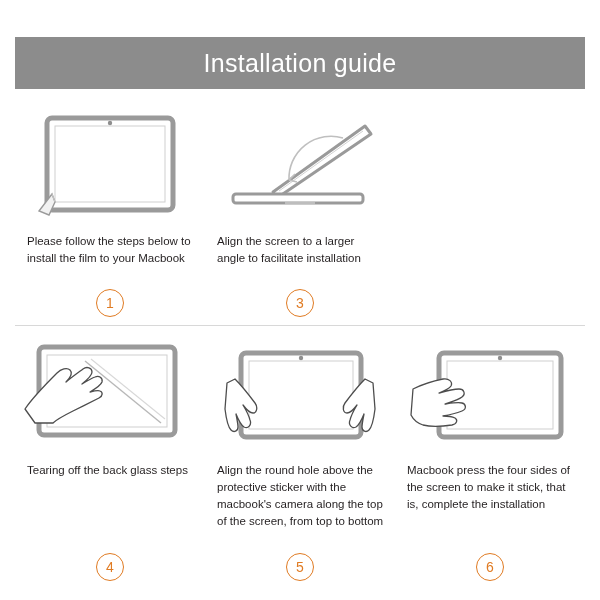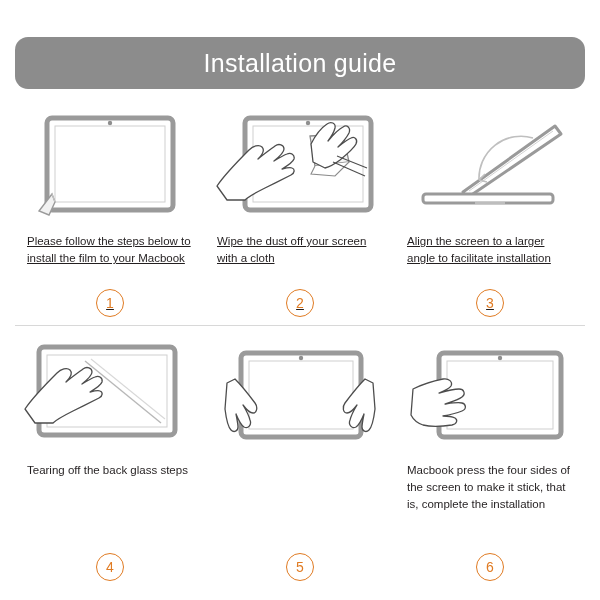--- a/index.html
+++ b/index.html
@@ -25,21 +25,20 @@
   .header {
     position: absolute;
     left: 15px;
     top: 37px;
     width: 570px;
     height: 52px;
     background: #8c8c8c;
     display: flex;
     align-items: center;
     justify-content: center;
-    border-radius: 13px;
   }
   .header-title {
     color: #ffffff;
     font-size: 25px;
     letter-spacing: 0.3px;
     font-weight: 400;
   }
   
   .grid {
     position: absolute;
@@ -102,56 +101,36 @@
 <div class="page">
 
   <div class="header">
     <div class="header-title">Installation guide</div>
   </div>
 
   <div class="row-sep" style="top:325px;"></div>
 
   <div class="grid">
 
-    <div class="row1" style="display:flex;width:570px;text-decoration:underline;">
+    <div class="row1" style="display:flex;width:570px;">
 
       <div class="cell">
         <div class="art">
           <svg width="170" height="105" viewBox="0 0 170 105">
             <rect x="22" y="4" width="126" height="92" rx="5" fill="#ffffff" stroke="#9a9a9a" stroke-width="5"></rect>
             <rect x="30" y="12" width="110" height="76" fill="#ffffff" stroke="#cfcfcf" stroke-width="1"></rect>
             <circle cx="85" cy="9" r="2.2" fill="#8f8f8f"></circle>
             <path d="M30 88 L24 101 L14 97 L27 80 Z" fill="#f2f2f2" stroke="#9a9a9a" stroke-width="1.4"></path>
             <path d="M27 80 L30 88" stroke="#c9c9c9" stroke-width="1"></path>
           </svg>
         </div>
         <div class="caption">Please follow the steps below to install the film to your Macbook</div>
         <div class="badge">1</div>
       </div>
 
-      <div class="cell">
-        <div class="art">
-          <svg width="170" height="105" viewBox="0 0 170 105">
-            <rect x="30" y="4" width="126" height="92" rx="5" fill="#ffffff" stroke="#9a9a9a" stroke-width="5"></rect>
-            <rect x="38" y="12" width="110" height="76" fill="#ffffff" stroke="#cfcfcf" stroke-width="1"></rect>
-            <circle cx="93" cy="9" r="2.2" fill="#8f8f8f"></circle>
-
-            <path d="M2 72 C10 60 24 46 34 36 C38 32 44 30 47 33 C50 36 47 41 43 45 C49 40 56 35 60 32 C64 29 69 31 69 35 C69 38 64 43 59 47 C64 44 69 41 72 40 C76 38 80 41 79 45 C78 48 72 52 67 55 C71 54 75 53 77 54 C80 55 80 59 76 61 C70 64 58 70 50 74 C42 78 34 82 30 86 L12 86 Z" fill="#ffffff" stroke="#4d4d4d" stroke-width="1.3" stroke-linejoin="round"></path>
-
-            <path d="M95 22 L128 20 L134 48 L100 52 Z" fill="#f4f4f4" stroke="#8a8a8a" stroke-width="1.3"></path>
-            <path d="M100 52 L96 60 L120 62 L134 48" fill="#ffffff" stroke="#8a8a8a" stroke-width="1.1"></path>
-
-            <path d="M96 30 C100 22 106 14 112 10 C116 7 121 9 120 14 C119 18 116 23 113 27 C118 21 124 15 128 13 C132 10 136 14 134 19 C132 23 127 29 123 33 C128 29 133 25 136 24 C140 22 143 26 141 30 C139 34 131 41 125 46 C121 49 114 53 110 54 L98 48 Z" fill="#ffffff" stroke="#4d4d4d" stroke-width="1.3" stroke-linejoin="round"></path>
-            <path d="M118 48 L150 62" stroke="#4d4d4d" stroke-width="1.1"></path>
-            <path d="M122 42 L152 54" stroke="#4d4d4d" stroke-width="1.1"></path>
-          </svg>
-        </div>
-        <div class="caption">Wipe the dust off your screen with a cloth</div>
-        <div class="badge">2</div>
-      </div>
 
       <div class="cell">
         <div class="art">
           <svg width="170" height="105" viewBox="0 0 170 105">
 
             <path d="M150 12 L58 78 L62 84 L156 20 Z" fill="#ffffff" stroke="#9a9a9a" stroke-width="3" stroke-linejoin="round"></path>
             <path d="M148 17 L64 77" stroke="#d2d2d2" stroke-width="1"></path>
 
             <rect x="18" y="80" width="130" height="9" rx="3" fill="#ffffff" stroke="#9a9a9a" stroke-width="3"></rect>
             <line x1="70" y1="89" x2="100" y2="89" stroke="#bdbdbd" stroke-width="2"></line>
@@ -190,20 +169,21 @@
             <rect x="34" y="18" width="104" height="68" fill="#ffffff" stroke="#cfcfcf" stroke-width="1"></rect>
             <circle cx="86" cy="15" r="2.2" fill="#8f8f8f"></circle>
 
             <path d="M6 10 C12 16 20 26 26 34 C29 38 28 44 24 44 C21 44 17 40 14 36 C17 41 20 47 21 51 C23 56 19 60 15 58 C12 56 9 50 7 45 C8 50 9 55 9 58 C9 62 5 64 2 61 C-1 58 -3 48 -4 40 L-2 14 Z" transform="translate(14,26)" fill="#ffffff" stroke="#4d4d4d" stroke-width="1.3" stroke-linejoin="round"></path>
 
             <g transform="translate(170,0) scale(-1,1)">
               <path d="M6 10 C12 16 20 26 26 34 C29 38 28 44 24 44 C21 44 17 40 14 36 C17 41 20 47 21 51 C23 56 19 60 15 58 C12 56 9 50 7 45 C8 50 9 55 9 58 C9 62 5 64 2 61 C-1 58 -3 48 -4 40 L-2 14 Z" transform="translate(14,26)" fill="#ffffff" stroke="#4d4d4d" stroke-width="1.3" stroke-linejoin="round"></path>
             </g>
           </svg>
         </div>
+        <div class="caption">Align the round hole above the protective sticker with the macbook's camera along the top of the screen, from top to bottom</div>
         <div class="badge">5</div>
       </div>
 
       <div class="cell">
         <div class="art">
           <svg width="170" height="105" viewBox="0 0 170 105">
             <rect x="34" y="10" width="122" height="84" rx="5" fill="#ffffff" stroke="#9a9a9a" stroke-width="5"></rect>
             <rect x="42" y="18" width="106" height="68" fill="#ffffff" stroke="#cfcfcf" stroke-width="1"></rect>
             <circle cx="95" cy="15" r="2.2" fill="#8f8f8f"></circle>
 

